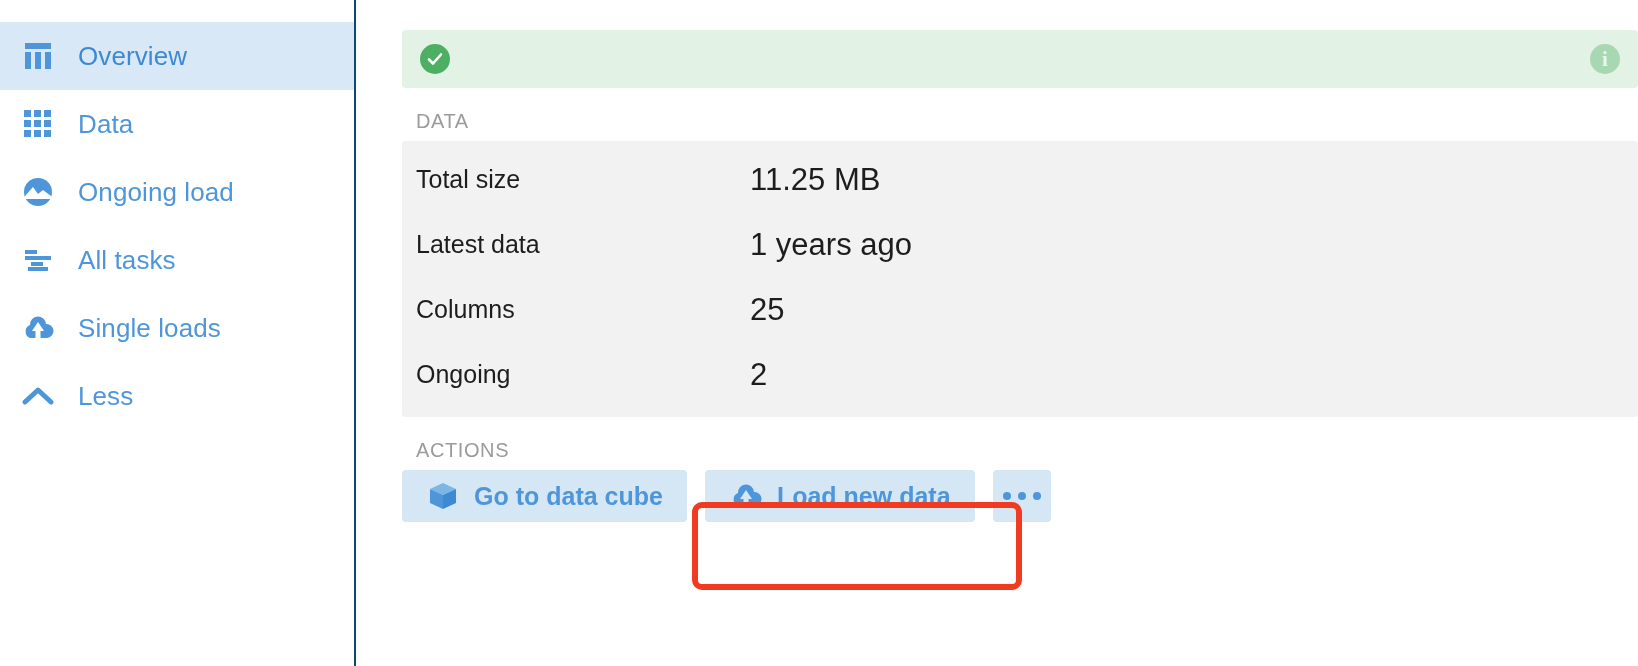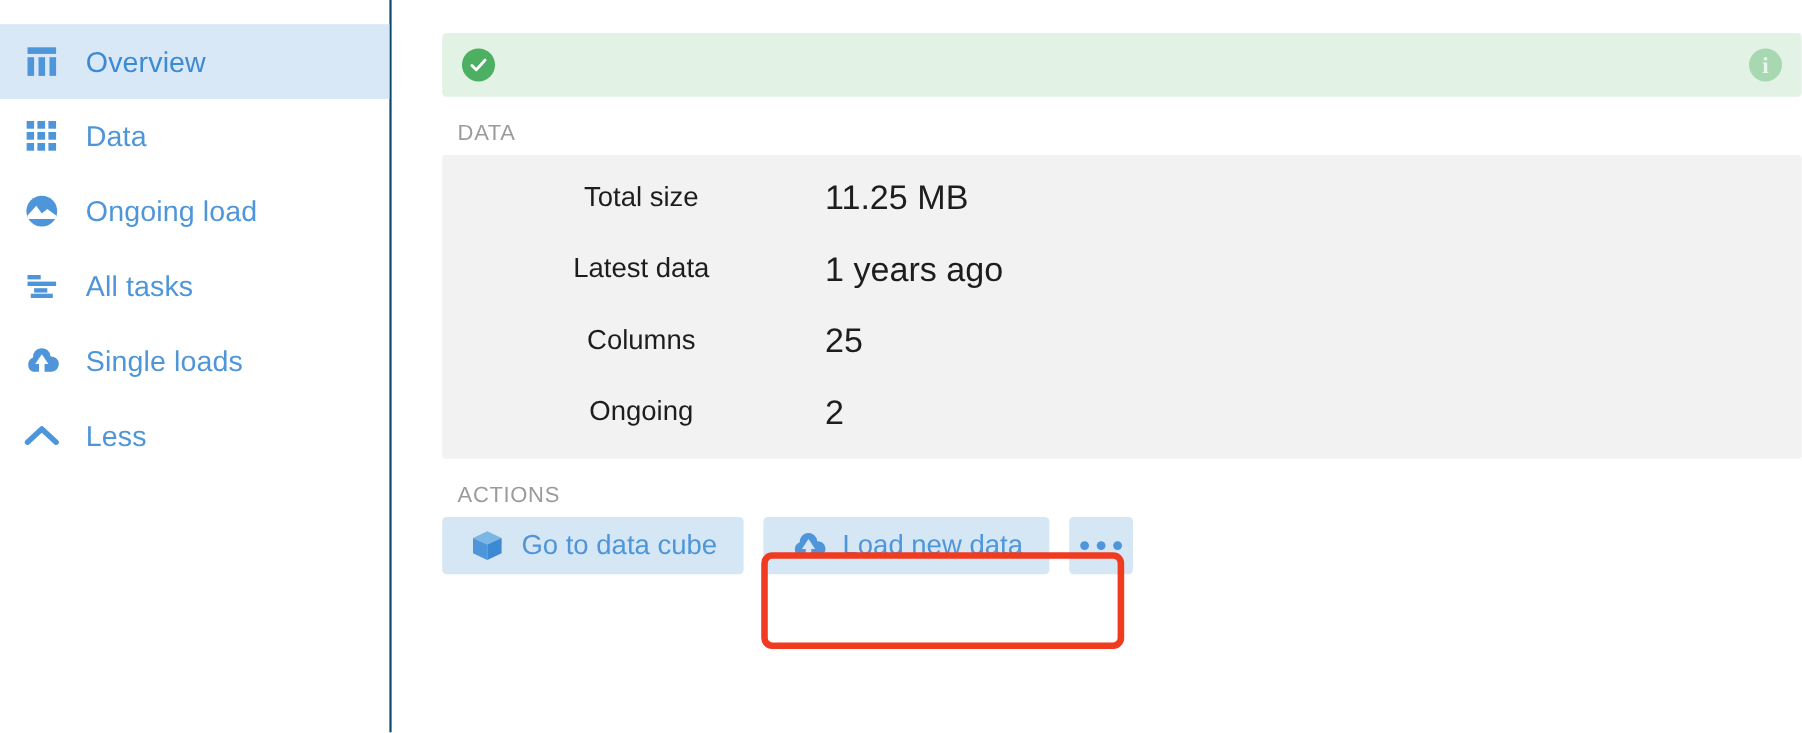--- a/index.html
+++ b/index.html
@@ -85,21 +85,20 @@
     color: #9b9b9b;
     letter-spacing: .6px;
     margin: 22px 0 8px 14px;
   }
 
   
   #data-panel {
     background: #f2f2f2;
     border-radius: 3px;
     padding: 6px 0 10px 0;
-    text-align: center;
   }
   .data-row {
     display: flex; align-items: center;
     height: 65px;
     padding-left: 14px;
   }
   .data-key {
     width: 334px; min-width: 334px;
     font-size: 25px;
     color: #1d1d1d;
@@ -124,20 +123,21 @@
     cursor: pointer;
   }
   .action-btn .btn-icon {
     width: 34px; height: 32px;
     display: flex; align-items: center; justify-content: center;
     margin-right: 14px;
   }
   .action-label {
     font-size: 25px;
     color: #4e96d9;
+    font-weight: bold;
   }
   #overflow-btn {
     width: 58px; padding: 0;
   }
   .dots { display: flex; gap: 7px; }
   .dots i {
     width: 8px; height: 8px; border-radius: 50%;
     background: #4e96d9; display: block;
   }
 

